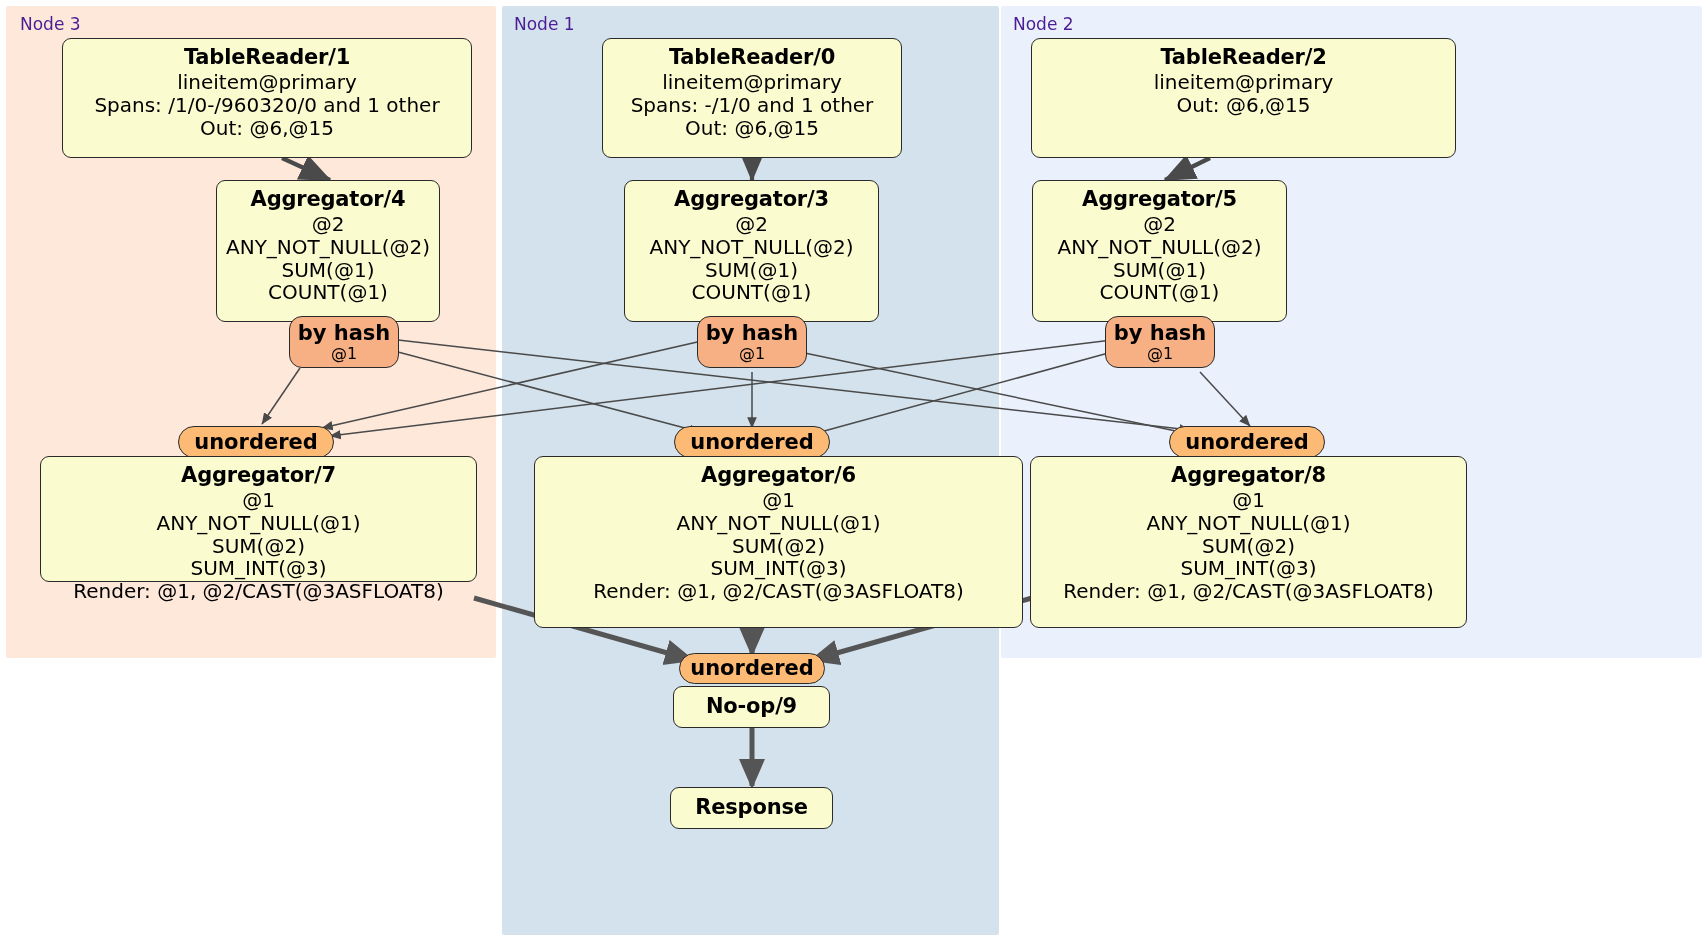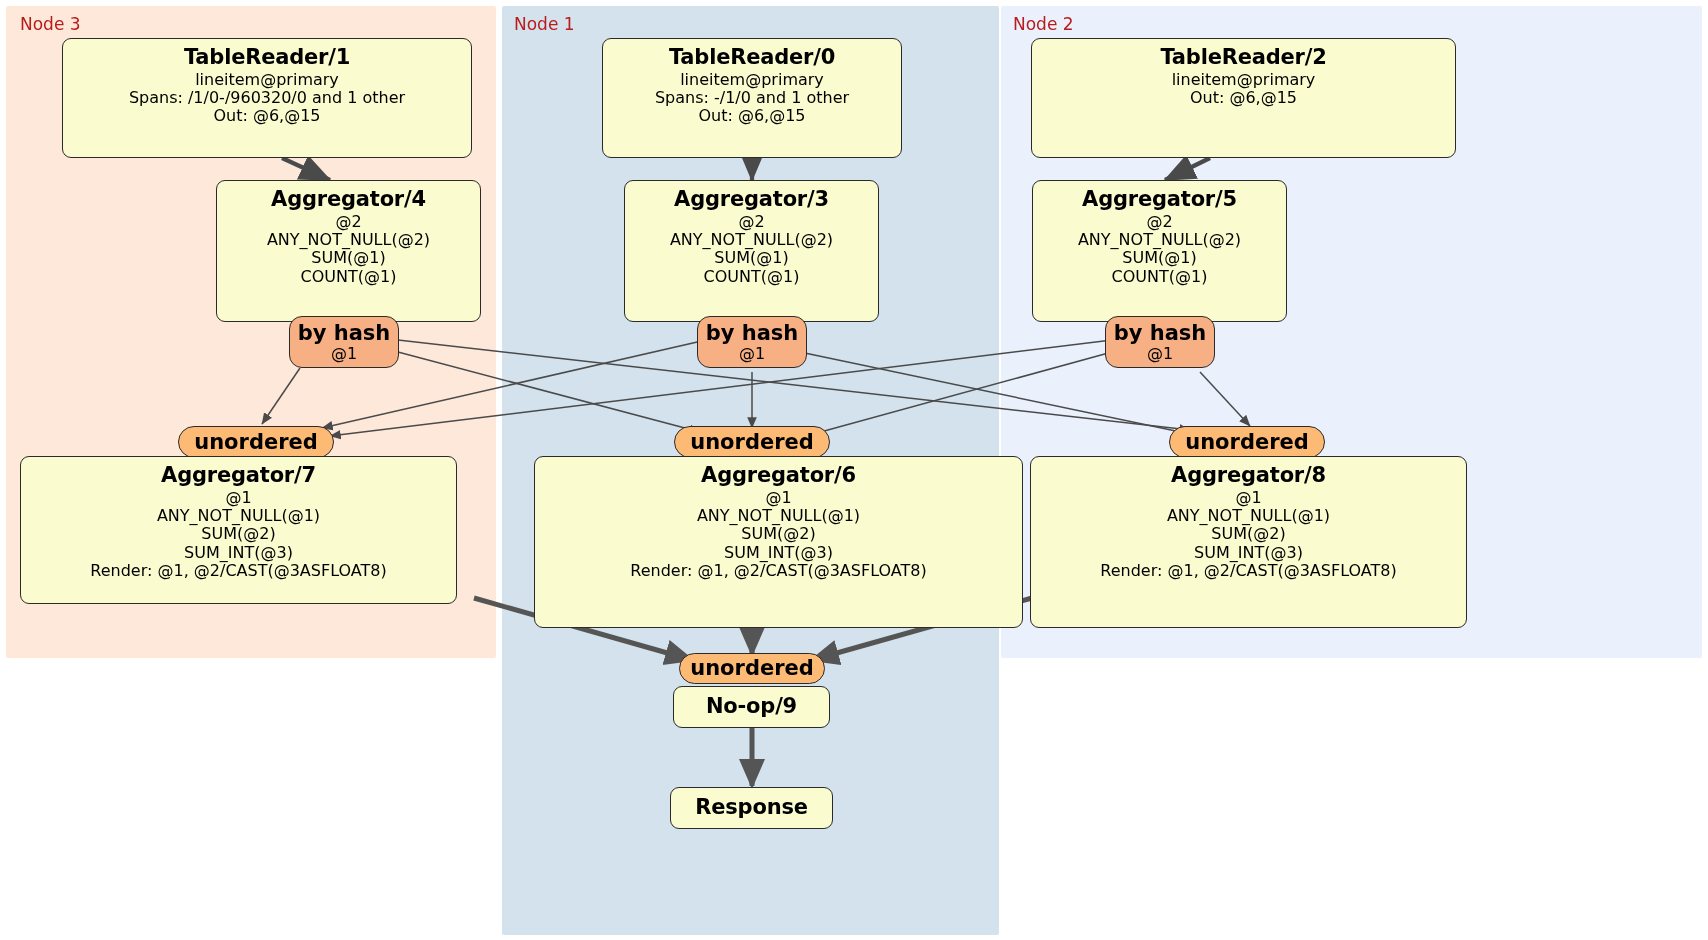--- a/index.html
+++ b/index.html
@@ -22,21 +22,21 @@
 
   
   .node-panel {
     position: absolute;
     box-sizing: border-box;
     border-radius: 2px;
   }
   .node-label {
     position: absolute;
     font-size: 17px;
-    color: #b91c1c;
+    color: #4c1d95;
     white-space: nowrap;
     font-family: "DejaVu Sans", sans-serif;
   }
 
   
   .proc {
     position: absolute;
     box-sizing: border-box;
     background: #fbfbd0;
     border: 1.6px solid #2a2a2a;
@@ -51,21 +51,21 @@
     line-height: 1.14;
   }
   .proc .ttl {
     font-weight: bold;
     font-size: 21px;
     letter-spacing: -0.2px;
     margin-bottom: 1px;
     white-space: nowrap;
   }
   .proc .ln {
-    font-size: 16px;
+    font-size: 20px;
     white-space: nowrap;
   }
   .proc.compact {
     justify-content: center;
     padding: 20px 14px;
   }
   .proc.compact .ttl {
     margin-bottom: 0;
   }
 
@@ -181,21 +181,21 @@
     <div class="ln">Spans: -/1/0 and 1 other</div>
     <div class="ln">Out: @6,@15</div>
   </div>
 
   <div class="proc" style="left:1031px; top:38px; width:425px; height:120px;">
     <div class="ttl">TableReader/2</div>
     <div class="ln">lineitem@primary</div>
     <div class="ln">Out: @6,@15</div>
   </div>
 
-  <div class="proc" style="left:216px; top:180px; width:265px; height:142px;">
+  <div class="proc" style="left:216px; top:180px; width:224px; height:142px;">
     <div class="ttl">Aggregator/4</div>
     <div class="ln">@2</div>
     <div class="ln">ANY_NOT_NULL(@2)</div>
     <div class="ln">SUM(@1)</div>
     <div class="ln">COUNT(@1)</div>
   </div>
 
   <div class="proc" style="left:624px; top:180px; width:255px; height:142px;">
     <div class="ttl">Aggregator/3</div>
     <div class="ln">@2</div>
@@ -232,21 +232,21 @@
   </div>
 
   <div class="badge unordered" style="left:674px; top:426px; width:156px; height:32px;">
     <div class="b1">unordered</div>
   </div>
 
   <div class="badge unordered" style="left:1169px; top:426px; width:156px; height:32px;">
     <div class="b1">unordered</div>
   </div>
 
-  <div class="proc" style="left:20px; top:456px; width:437px; height:148px;">
+  <div class="proc" style="left:40px; top:456px; width:437px; height:126px;">
     <div class="ttl">Aggregator/7</div>
     <div class="ln">@1</div>
     <div class="ln">ANY_NOT_NULL(@1)</div>
     <div class="ln">SUM(@2)</div>
     <div class="ln">SUM_INT(@3)</div>
     <div class="ln">Render: @1, @2/CAST(@3ASFLOAT8)</div>
   </div>
 
   <div class="proc" style="left:534px; top:456px; width:489px; height:172px;">
     <div class="ttl">Aggregator/6</div>

